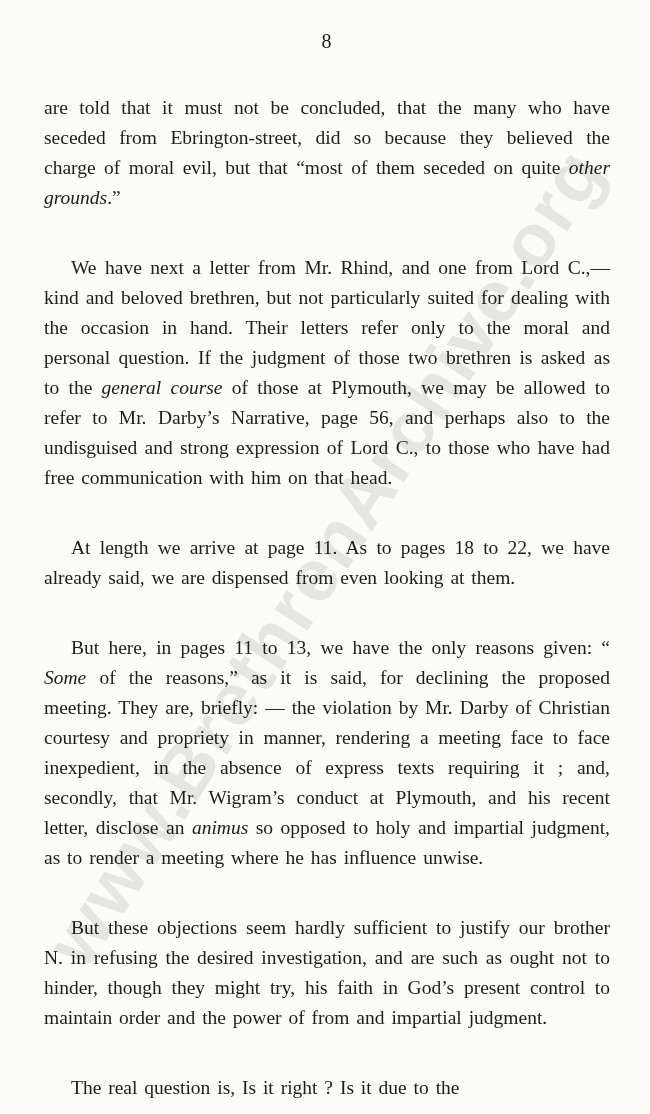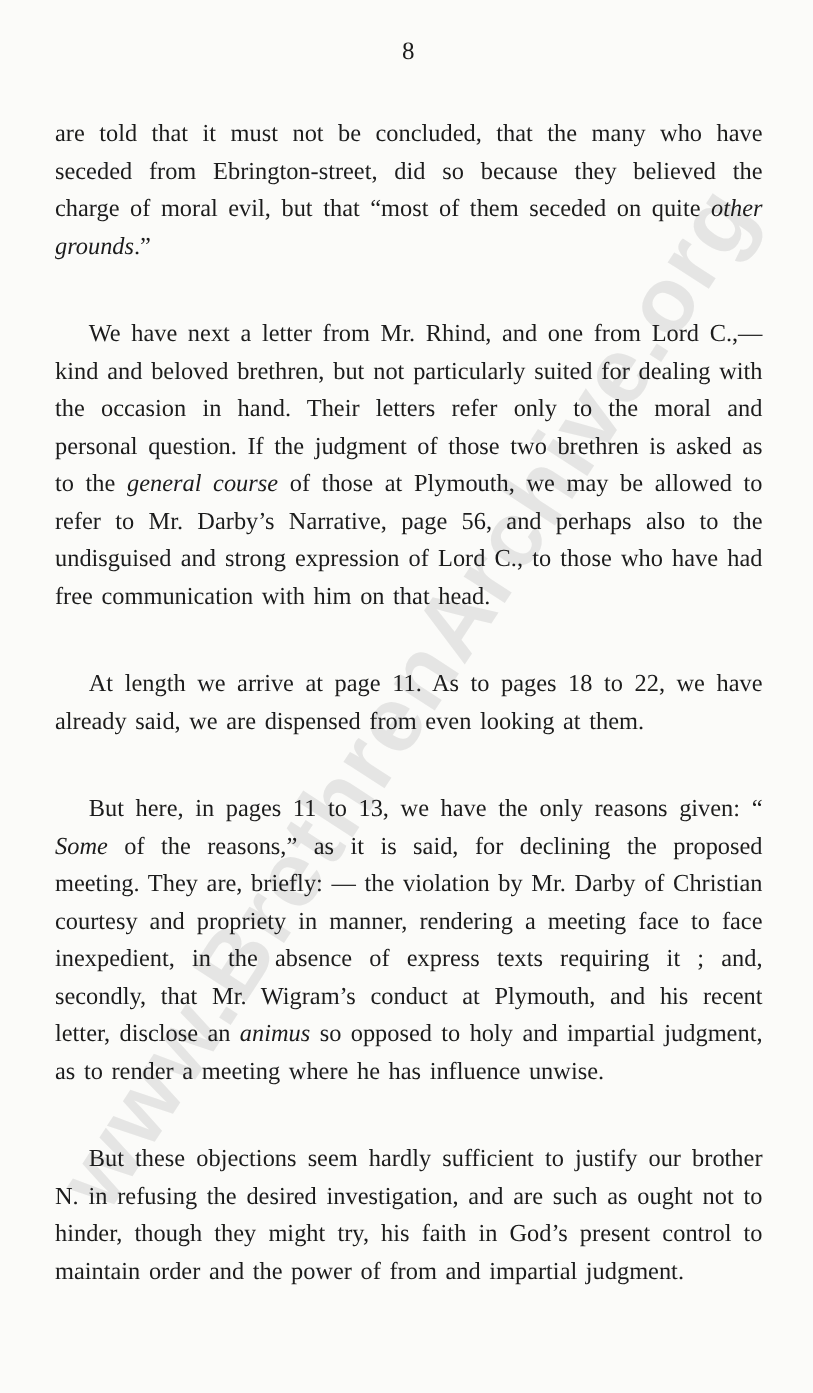--- a/index.html
+++ b/index.html
@@ -63,14 +63,15 @@
 
 <div class="page">
   <div class="watermark">www.BrethrenArchive.org</div>
   <div class="page-number">8</div>
   <div class="page-text">
       <p class="para"><span>are told that it must not be concluded, that the many who have seceded from Ebrington-street, did so because they believed the charge of moral evil, but that “most of them seceded on quite </span><em>other grounds</em><span>.”</span></p>
       <p class="para indent"><span>We have next a letter from Mr. Rhind, and one from Lord C.,—kind and beloved brethren, but not particularly suited for dealing with the occasion in hand.  Their letters refer only to the moral and personal question. If the judgment of those two brethren is asked as to the </span><em>general course</em><span> of those at Plymouth, we may be allowed to refer to Mr. Darby’s Narrative, page 56, and perhaps also to the undisguised and strong expression of Lord C., to those who have had free communication with him on that head.</span></p>
       <p class="para indent"><span>At length we arrive at page 11.  As to pages 18 to 22, we have already said, we are dispensed from even looking at them.</span></p>
       <p class="para indent"><span>But here, in pages 11 to 13, we have the only reasons given: “ </span><em>Some</em><span> of the reasons,” as it is said, for declining the proposed meeting.  They are, briefly: — the violation by Mr. Darby of Christian courtesy and propriety in manner, rendering a meeting face to face inexpedient, in the absence of express texts requiring it ; and, secondly, that Mr. Wigram’s conduct at Plymouth, and his recent letter, disclose an </span><em>animus</em><span> so opposed to holy and impartial judgment, as to render a meeting where he has influence unwise.</span></p>
       <p class="para indent"><span>But these objections seem hardly sufficient to justify our brother N. in refusing the desired investigation, and are such as ought not to hinder, though they might try, his faith in God’s present control to maintain order and the power of from and impartial judgment.</span></p>
+      <p class="para indent"><span>The real question is, Is it right ?  Is it due to the</span></p>
     </div>
 </div>
 
 </body></html>

